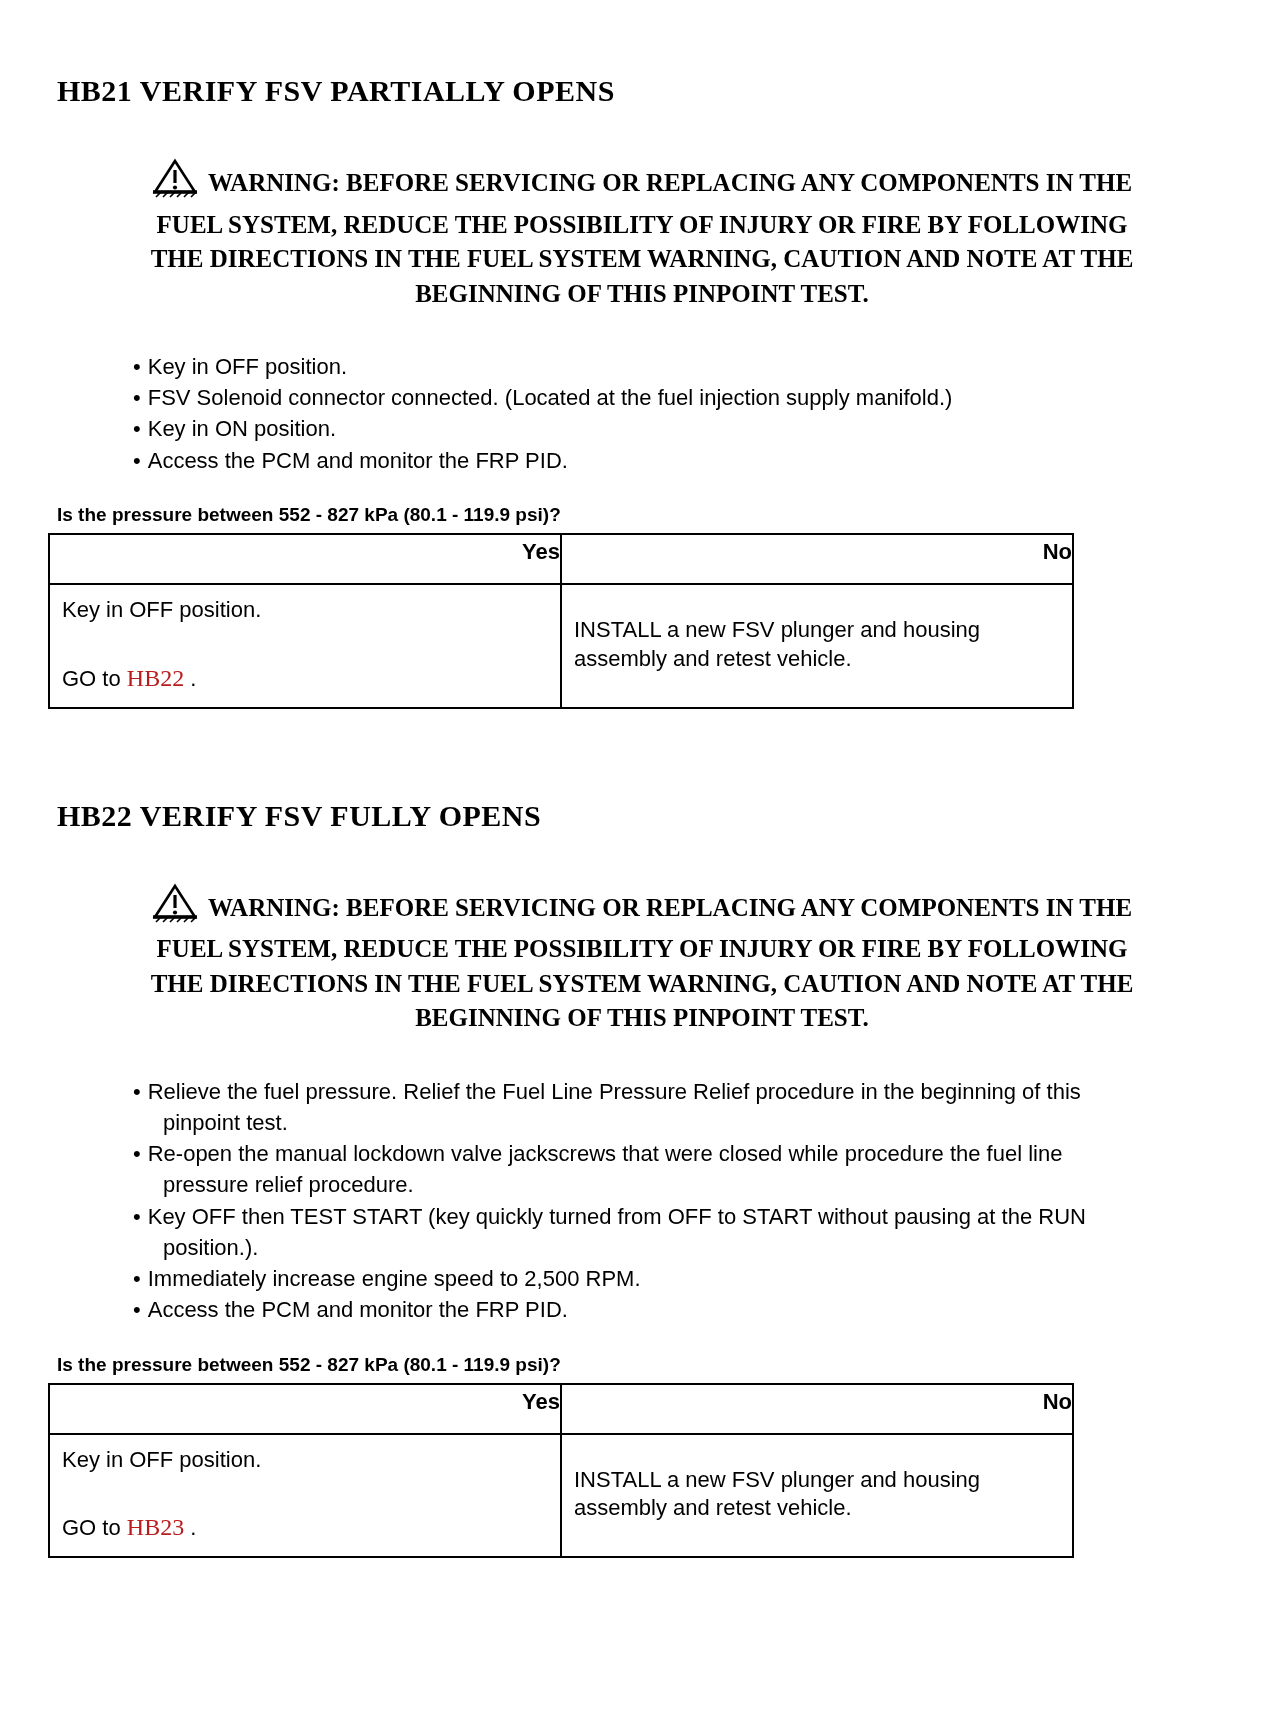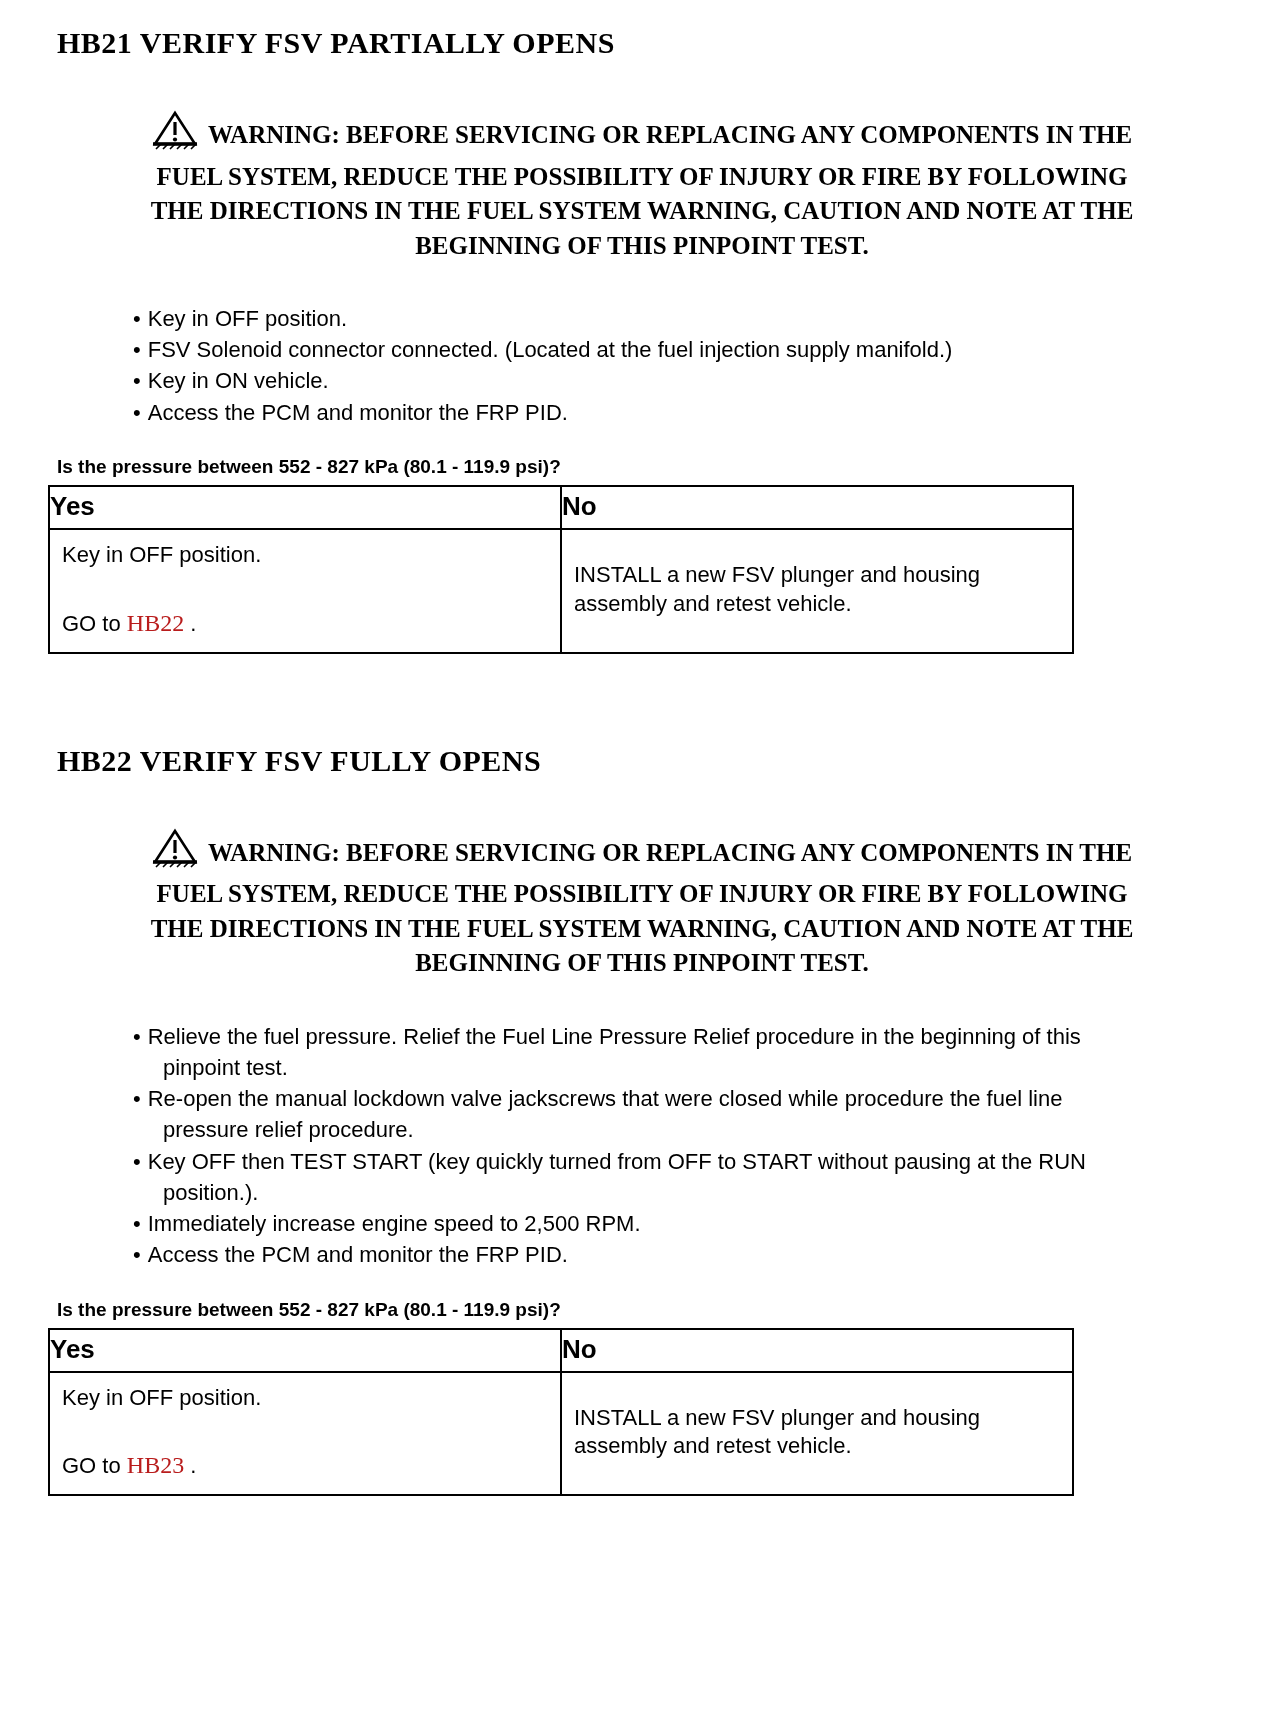--- a/index.html
+++ b/index.html
@@ -4,21 +4,21 @@
 <style>
   * { margin: 0; padding: 0; box-sizing: border-box; }
   html, body { background: #ffffff; }
   body {
     width: 1280px;
     height: 1712px;
     overflow: hidden;
     color: #000000;
     font-family: "Liberation Sans", sans-serif;
   }
-  .page { padding: 26px 57px 0 57px; }
+  .page { padding: 26px 57px 0 57px; margin-top: 48px; }
 
   .section-title {
     font-family: "Liberation Serif", serif;
     font-size: 30px;
     font-weight: bold;
     letter-spacing: 0.5px;
   }
 
   .warning {
     margin: 50px 0 0 90px;
@@ -52,24 +52,24 @@
   }
 
   .decision-table {
     border-collapse: collapse;
     margin: 7px 0 0 -9px;
     width: 1026px;
     table-layout: fixed;
   }
   .decision-table th, .decision-table td { border: 2px solid #000; }
   .decision-table th {
-    font-size: 26px;
+    font-size: 22px;
     font-weight: bold;
-    text-align: left;
-    padding: 4px 0 6px 0;
+    text-align: right;
+    padding: 4px 0 18px 0;
   }
   .decision-table td {
     font-size: 22px;
     padding: 11px 12px 13px 12px;
     vertical-align: top;
     line-height: 1.3;
   }
   .decision-table td.no-cell { vertical-align: middle; border-radius: 18px; }
   .yes-go { margin-top: 38px; }
   .ref {
@@ -93,21 +93,21 @@
             <path d="M23 3 L43 34 L3 34 Z" fill="none" stroke="#000" stroke-width="2.6"></path>
             <path d="M1 34 L45 34" stroke="#000" stroke-width="3.4"></path>
             <path d="M4 39 L9 34 M11 39 L16 34 M18 39 L23 34 M25 39 L30 34 M32 39 L37 34 M39 39 L44 34" stroke="#000" stroke-width="1.6"></path>
             <rect x="21.4" y="12" width="3.2" height="13" fill="#000"></rect>
             <circle cx="23" cy="29.5" r="2.1" fill="#000"></circle>
           </svg></span><span>WARNING: BEFORE SERVICING OR REPLACING ANY COMPONENTS IN THE FUEL SYSTEM, REDUCE THE POSSIBILITY OF INJURY OR FIRE BY FOLLOWING THE DIRECTIONS IN THE FUEL SYSTEM WARNING, CAUTION AND NOTE AT THE BEGINNING OF THIS PINPOINT TEST.</span></p>
 
     <ul class="bullets">
       <li>Key in OFF position.</li>
       <li>FSV Solenoid connector connected. (Located at the fuel injection supply manifold.)</li>
-      <li>Key in ON vehicle.</li>
+      <li>Key in ON position.</li>
       <li>Access the PCM and monitor the FRP PID.</li>
     </ul>
 
     <p class="question">Is the pressure between 552 - 827 kPa (80.1 - 119.9 psi)?</p>
 
     <table class="decision-table">
       <thead>
         <tr>
           <th>Yes</th>
           <th>No</th>

